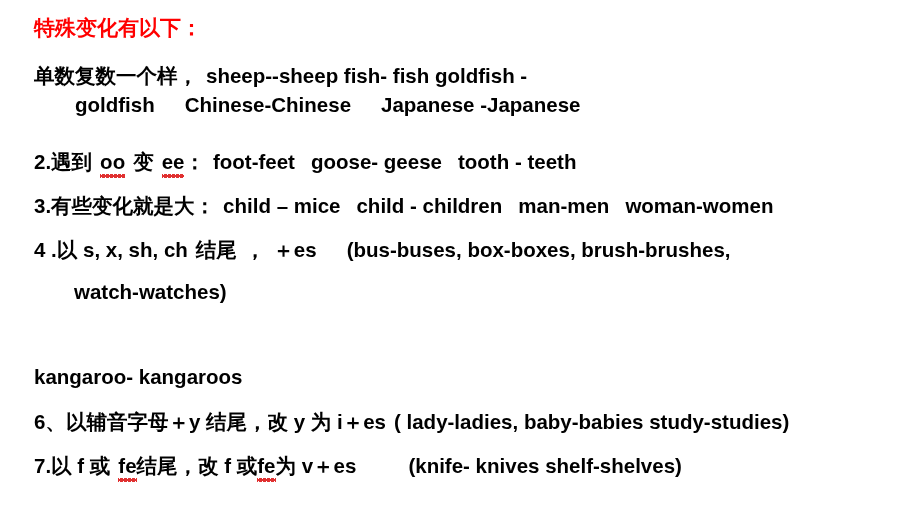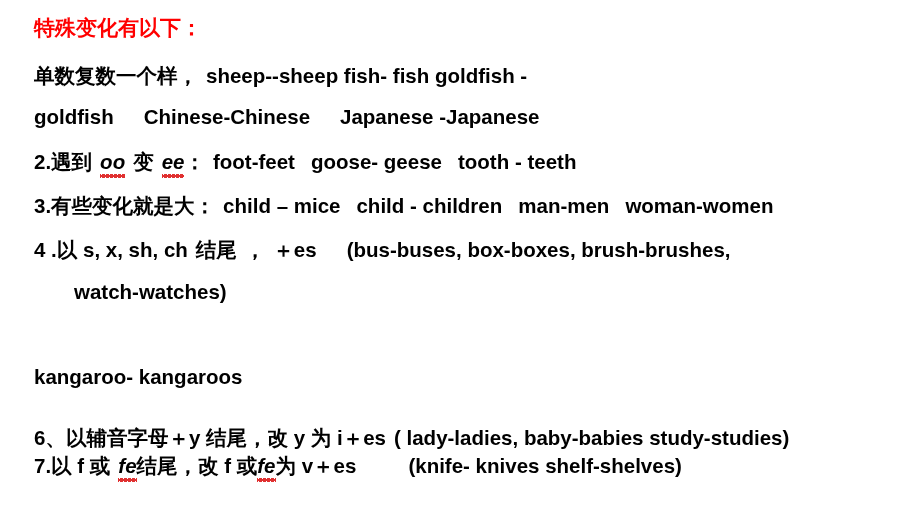--- a/index.html
+++ b/index.html
@@ -41,35 +41,34 @@
   }
 
   .body-line {
     color: #000000;
     font-size: 20.5px;
     font-weight: bold;
   }
 
   
   .l1  { top: 62px; }
-  .l2  { top: 105px; }
+  .l2  { top: 93px; margin-left: 41px; }
   .l3  { top: 148px; }
   .l4  { top: 192px; }
   .l5  { top: 236px; }
   .l6  { top: 280px; margin-left: 40px; }
   .l7  { top: 321px; }
   .l8  { top: 365px; }
-  .l9  { top: 424px; }
+  .l9  { top: 408px; }
   .l10 { top: 452px; }
 
   
   .sp {
     position: relative;
     display: inline-block;
-    font-style: italic;
   }
   .sp::after {
     content: "";
     position: absolute;
     left: 0;
     right: 0;
     bottom: -4px;
     height: 4px;
     background-image:
       repeating-linear-gradient(

